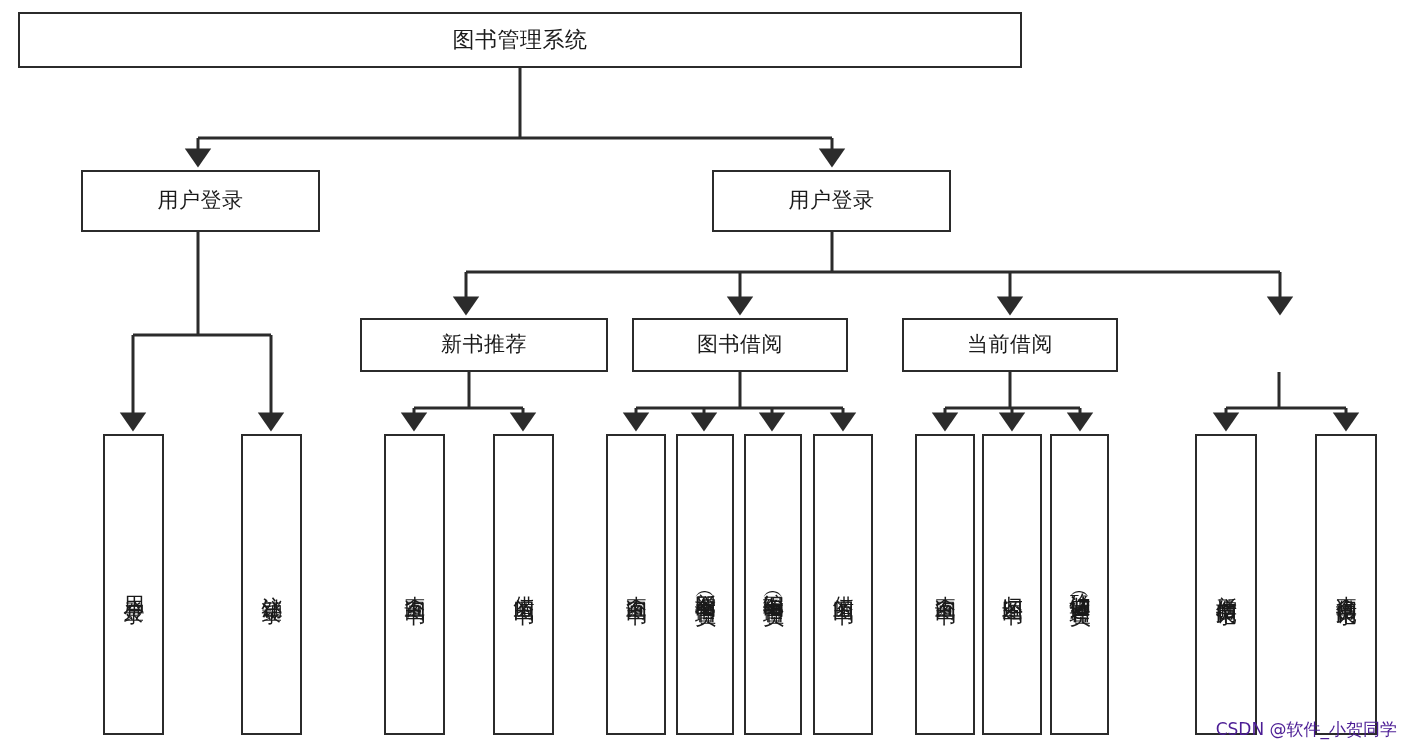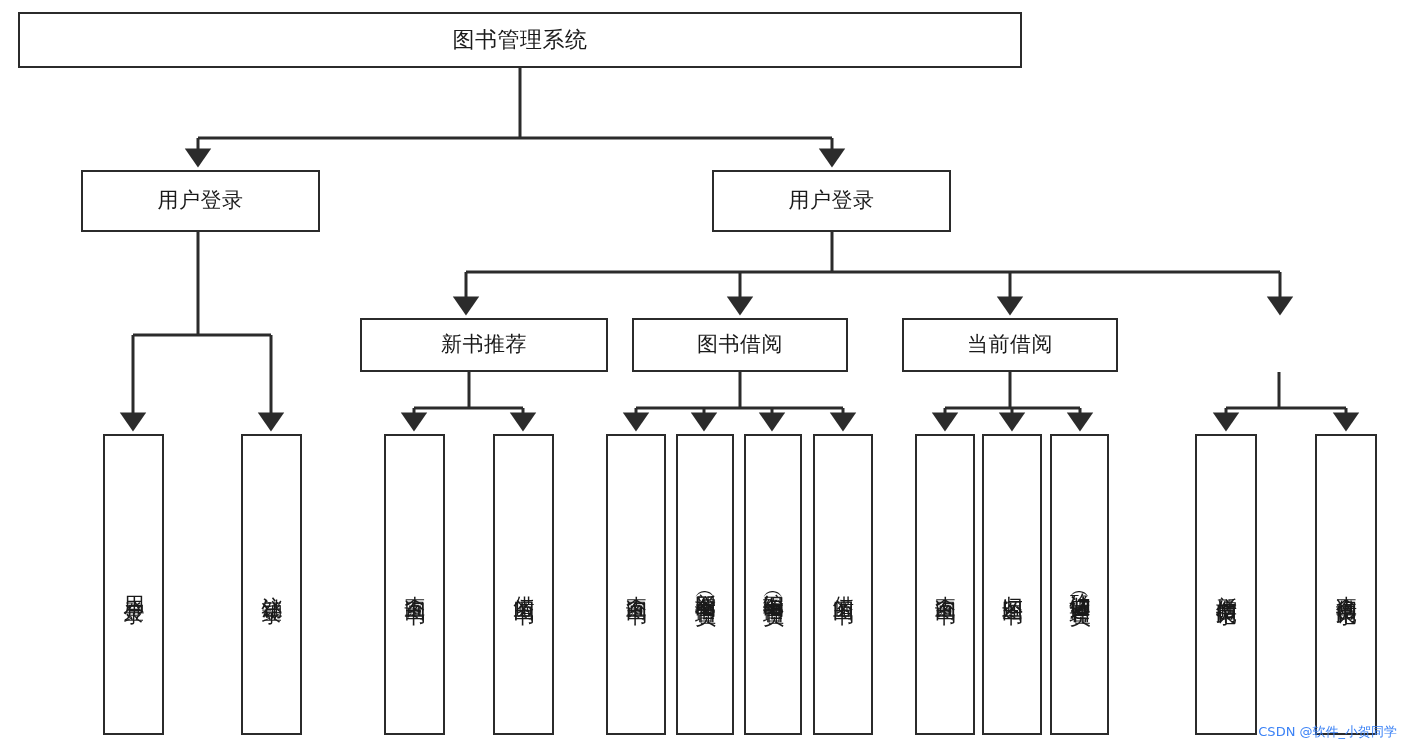--- a/index.html
+++ b/index.html
@@ -63,22 +63,22 @@
     left: 0;
     top: 0;
     width: 1405px;
     height: 747px;
     pointer-events: none;
   }
   .watermark {
     position: absolute;
     right: 8px;
     bottom: 6px;
-    font-size: 13px;
-    color: #3b82f6;
+    font-size: 17px;
+    color: #4c1d95;
     white-space: nowrap;
     font-family: "DejaVu Sans", "Liberation Sans", sans-serif;
   }
 </style>
 </head>
 <body>
 
 <div id="canvas">
 
   <svg id="wires" viewBox="0 0 1405 747" xmlns="http://www.w3.org/2000/svg">

